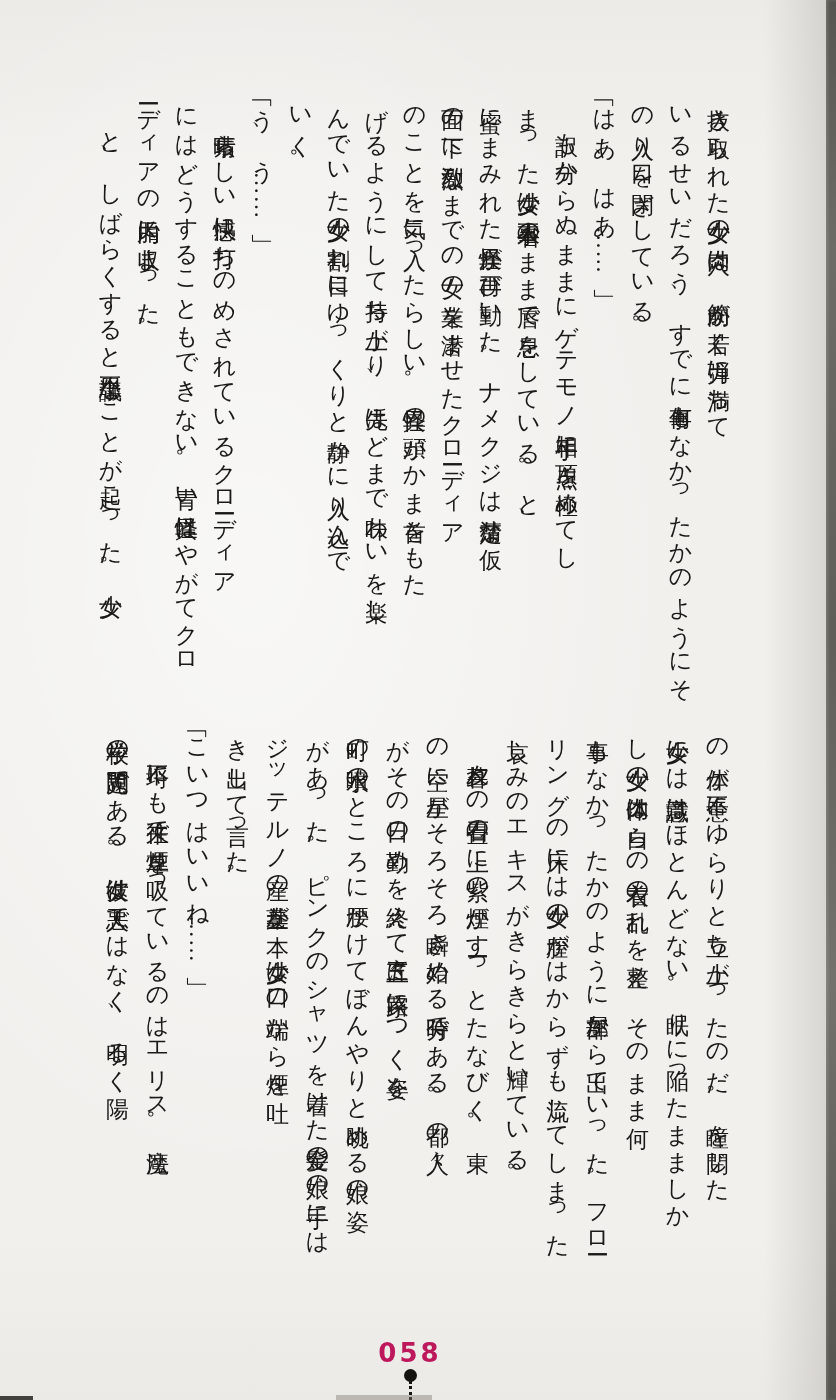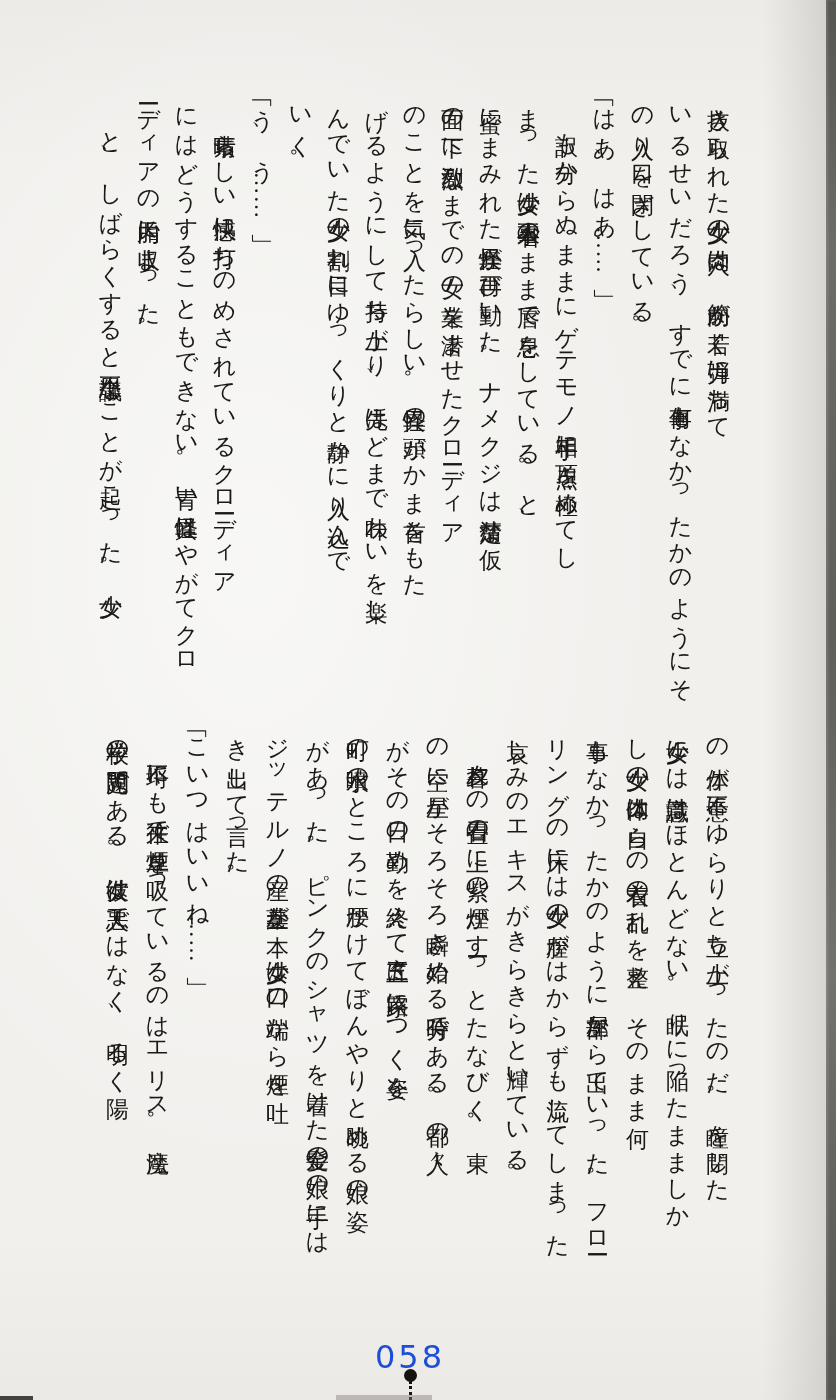--- a/index.html
+++ b/index.html
@@ -65,23 +65,24 @@
   #block-lower .tline {
     line-height: 40px;           
   }
   
   .folio {
     position: absolute;
     top: 1338px;
     left: 410px;
     transform: translateX(-50%);
     font-family: "DejaVu Sans", "Liberation Sans", sans-serif;
-    font-size: 32px;
+    font-size: 26px;
     letter-spacing: 3px;
-    color: #1d4ed8;
+    color: #be185d;
+    font-weight: bold;
   }
   .binding-mark {
     position: absolute;
     left: 404px;
     top: 1369px;
     width: 13px;
     height: 13px;
     border-radius: 50%;
     background: #141310;
   }

